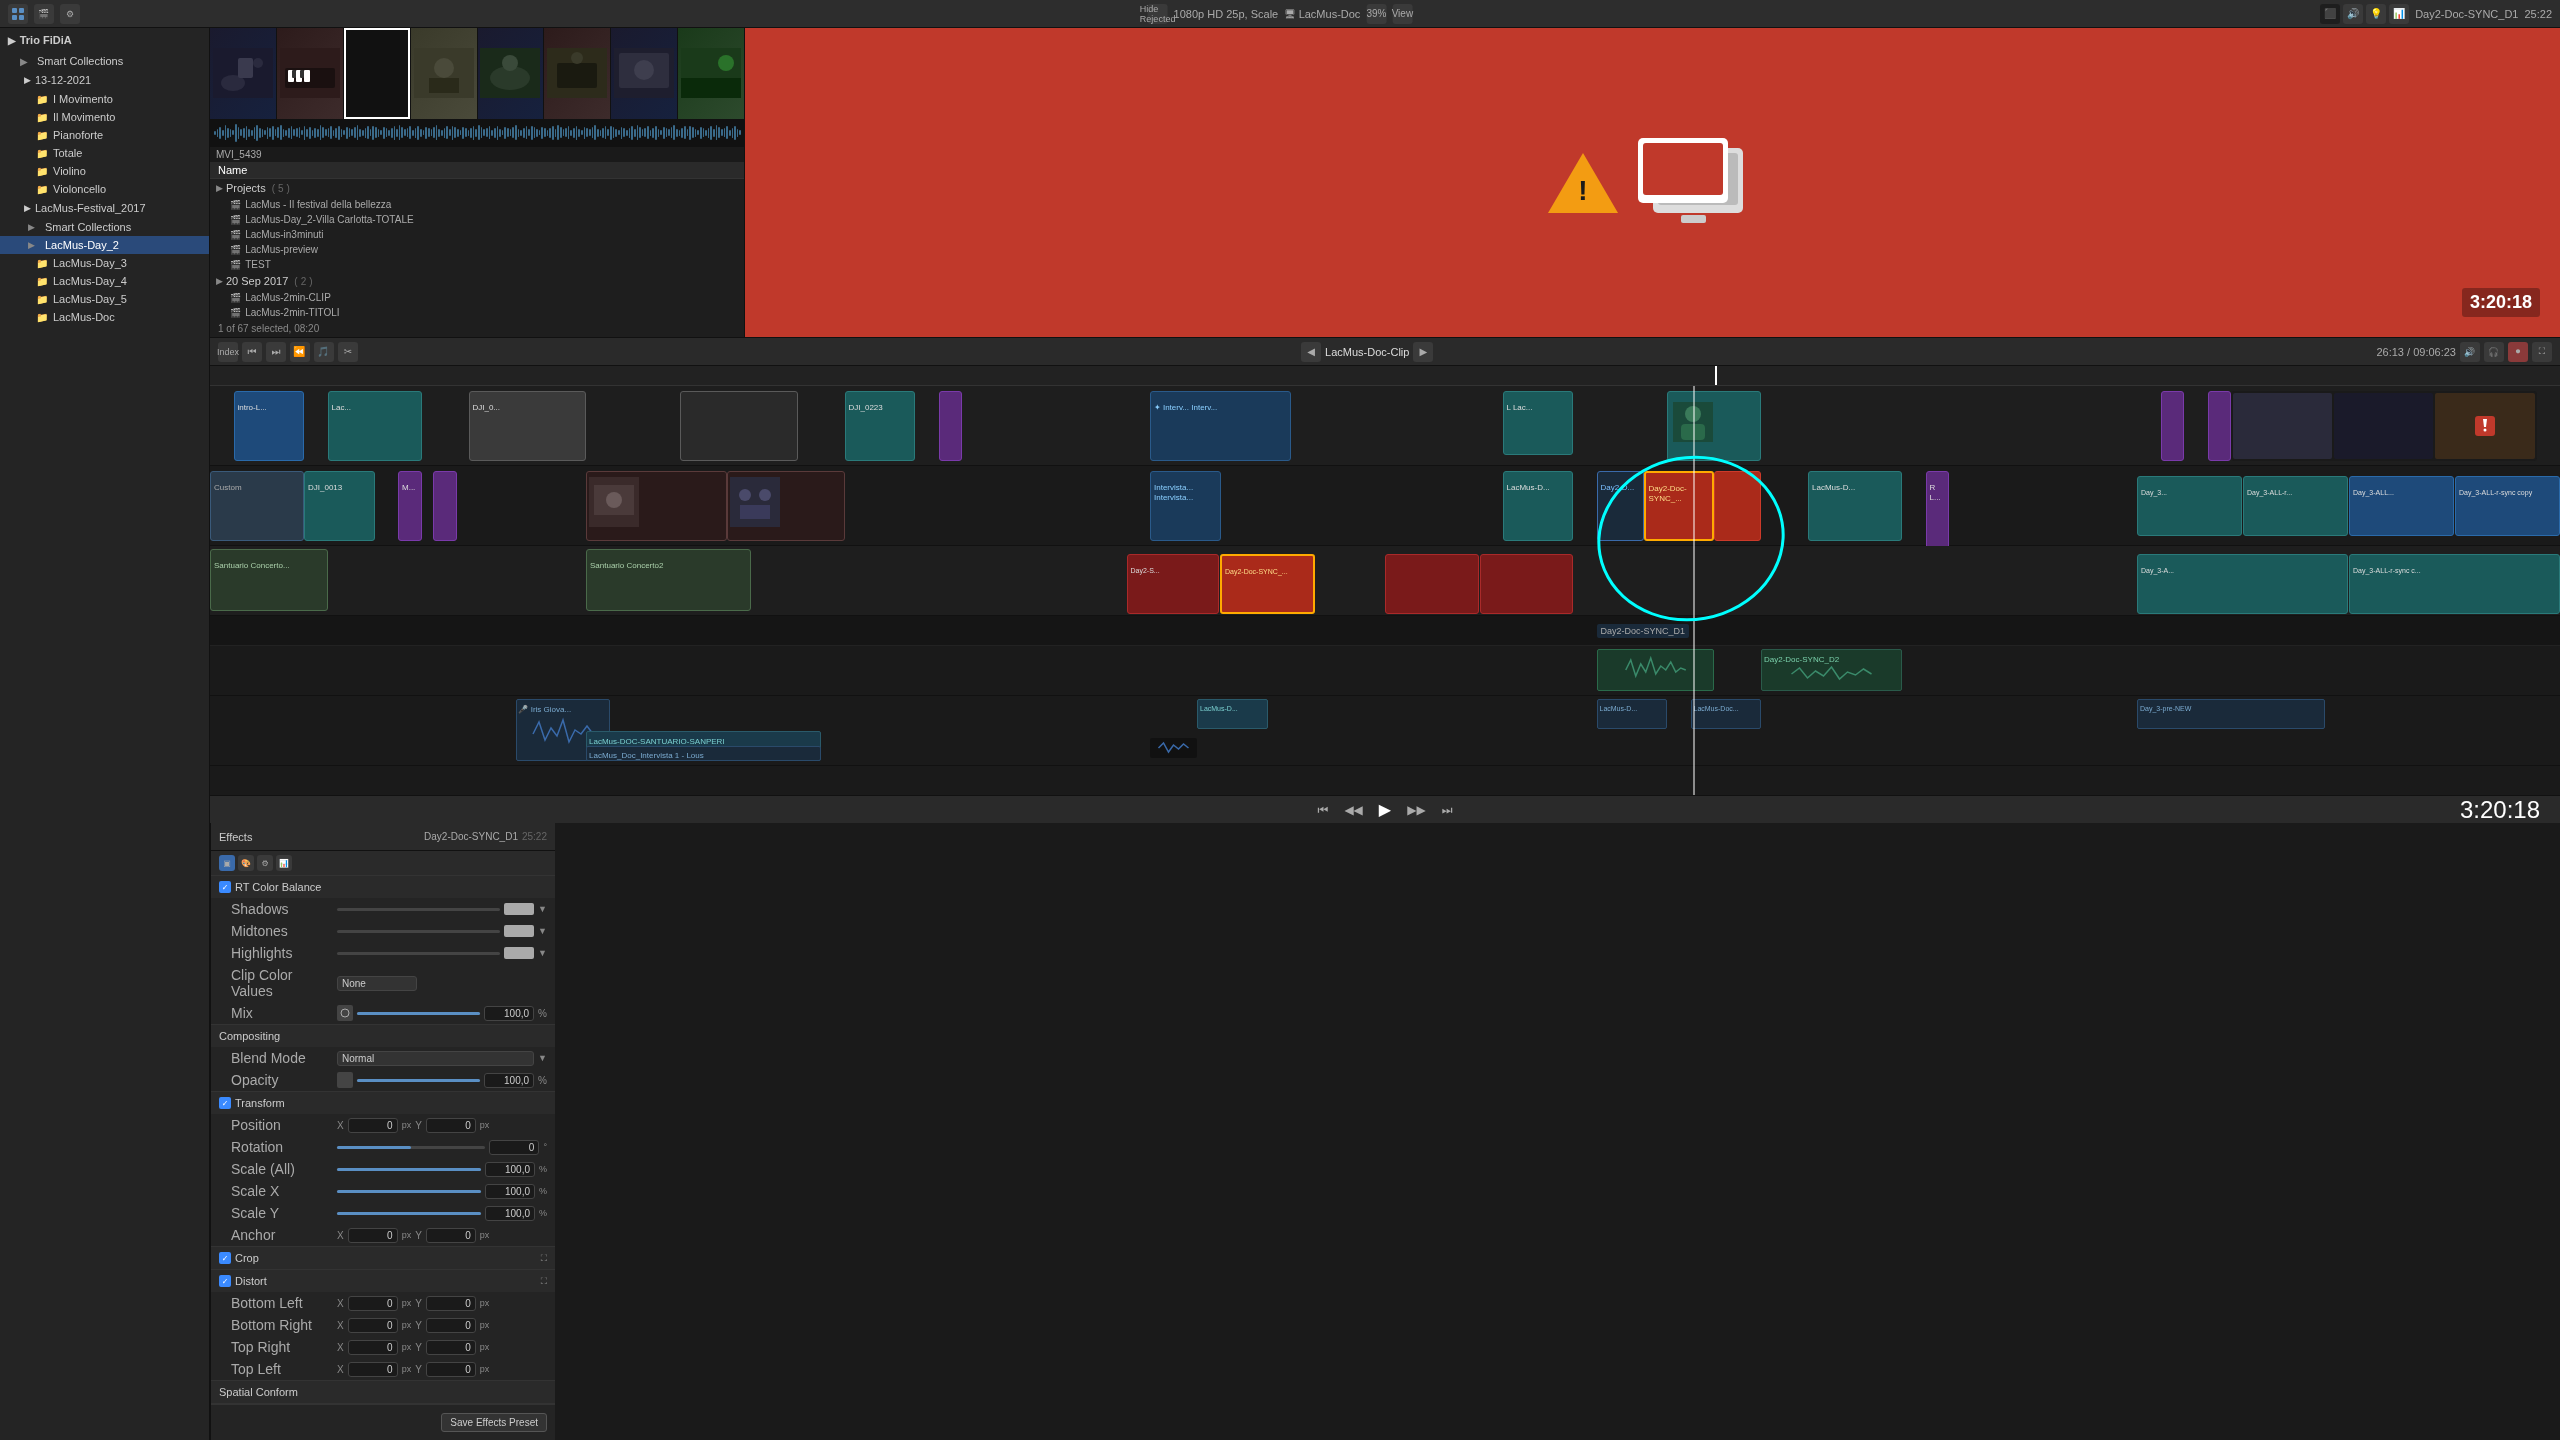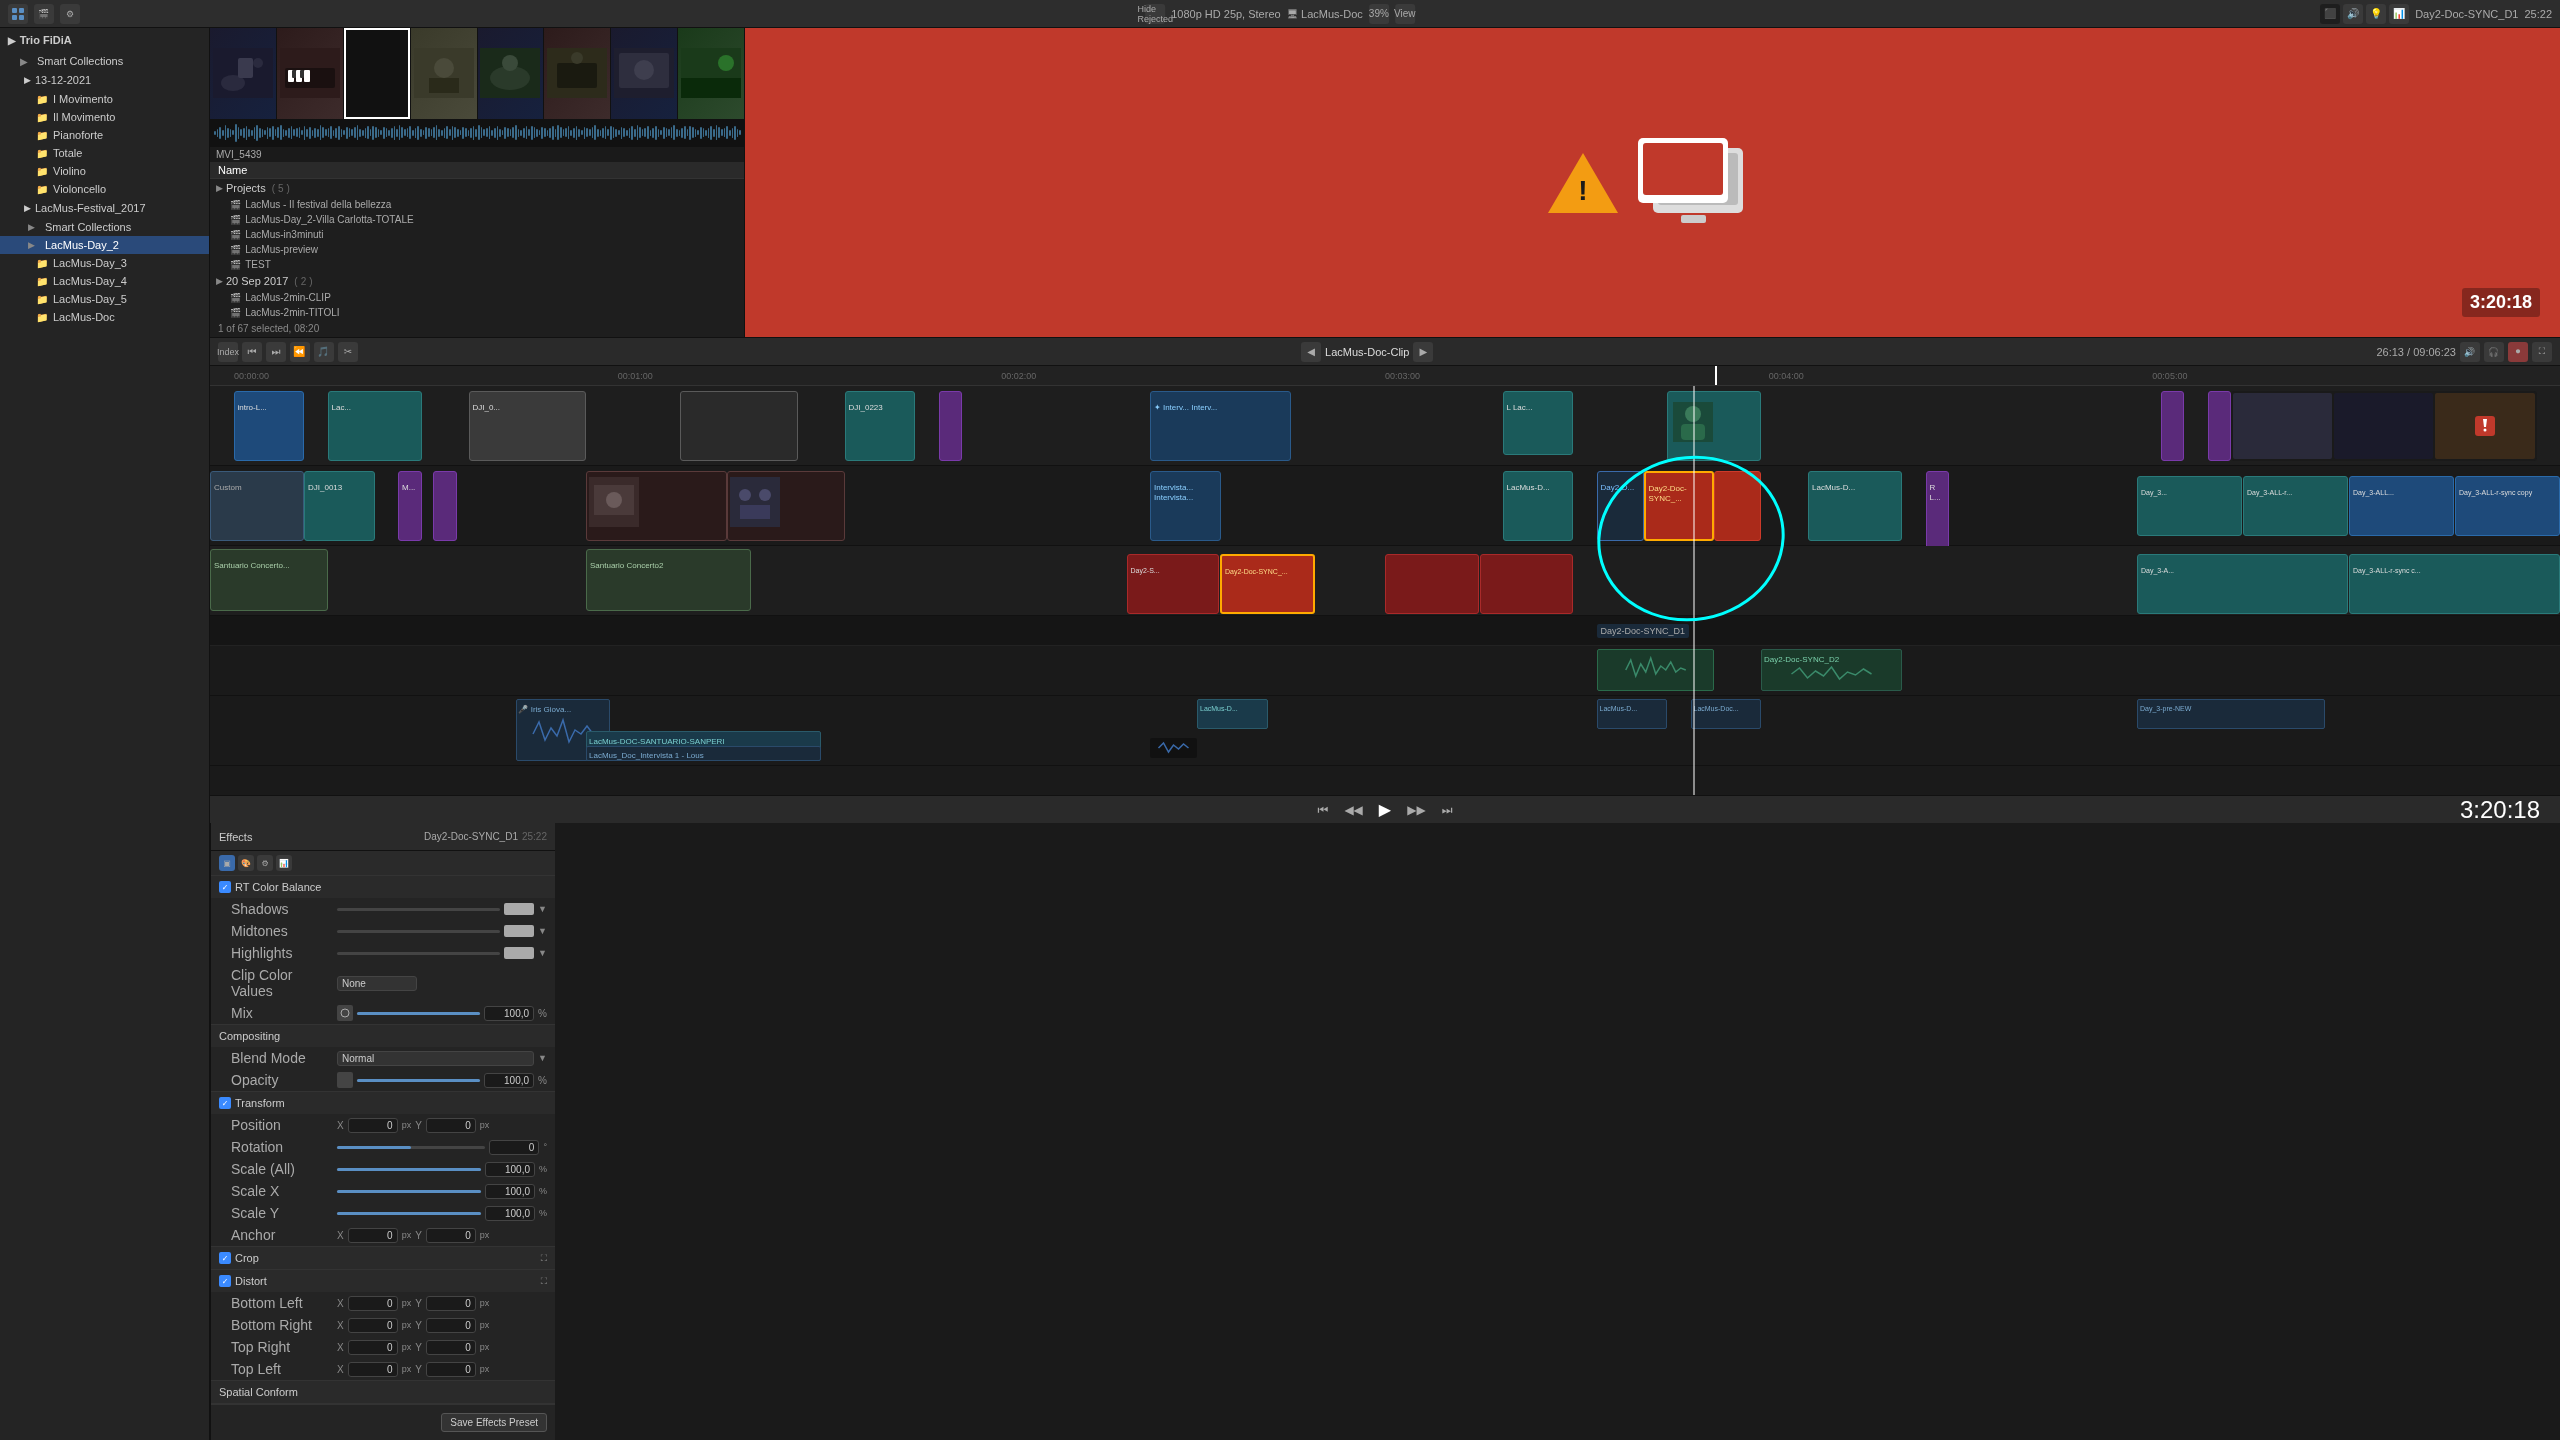--- a/index.html
+++ b/index.html
@@ -383,21 +383,21 @@
     </div>
     <div class="icon-btn" style="font-size:9px;">🎬</div>
     <div class="icon-btn" style="font-size:9px;">⚙</div>
   </div>
 
   <div class="topbar-center">
     <div class="icon-btn">
       <span style="font-size:9px;">Hide Rejected</span>
     </div>
     <div style="display:flex;align-items:center;gap:3px;">
-      <span>1080p HD 25p, Stereo</span>
+      <span>1080p HD 25p, Scale</span>
     </div>
     <div style="display:flex;align-items:center;gap:3px;">
       <span style="font-size:9px;">🖥</span>
       <span>LacMus-Doc</span>
     </div>
     <div class="icon-btn">
       <span style="font-size:10px;">39%</span>
     </div>
     <div class="icon-btn">
       <span style="font-size:10px;">View</span>
@@ -897,28 +897,20 @@
             <span>09:06:23</span>
           </span>
           <div class="icon-btn" style="font-size:9px;">🔊</div>
           <div class="icon-btn" style="font-size:9px;">🎧</div>
           <div class="icon-btn" style="background:#8a3a3a;font-size:9px;">⏺</div>
           <div class="icon-btn" style="font-size:9px;">⛶</div>
         </div>
       </div>
 
       <div id="timeline-ruler" style="position:relative;">
-        <div style="display:flex;width:100%;padding:0 24px;align-items:center;">
-          <span style="font-size:9px;color:#666;flex:1;text-align:left;">00:00:00</span>
-          <span style="font-size:9px;color:#666;flex:1;text-align:left;">00:01:00</span>
-          <span style="font-size:9px;color:#666;flex:1;text-align:left;">00:02:00</span>
-          <span style="font-size:9px;color:#666;flex:1;text-align:left;">00:03:00</span>
-          <span style="font-size:9px;color:#666;flex:1;text-align:left;">00:04:00</span>
-          <span style="font-size:9px;color:#666;flex:1;text-align:left;">00:05:00</span>
-        </div>
 
         <div style="position:absolute;top:0;left:calc(63% + 24px);width:2px;height:100%;background:white;z-index:50;"></div>
       </div>
 
       <div id="timeline-tracks" style="flex:1;overflow:hidden;background:#1a1a1a;position:relative;">
 
         <div style="height:80px;border-bottom:1px solid #111;position:relative;background:#1e1e1e;">
 
           <div class="track-clip clip-blue" style="left:1%;width:3%;top:5px;height:70px;">
             <span style="font-size:8px;">intro-L...</span>

